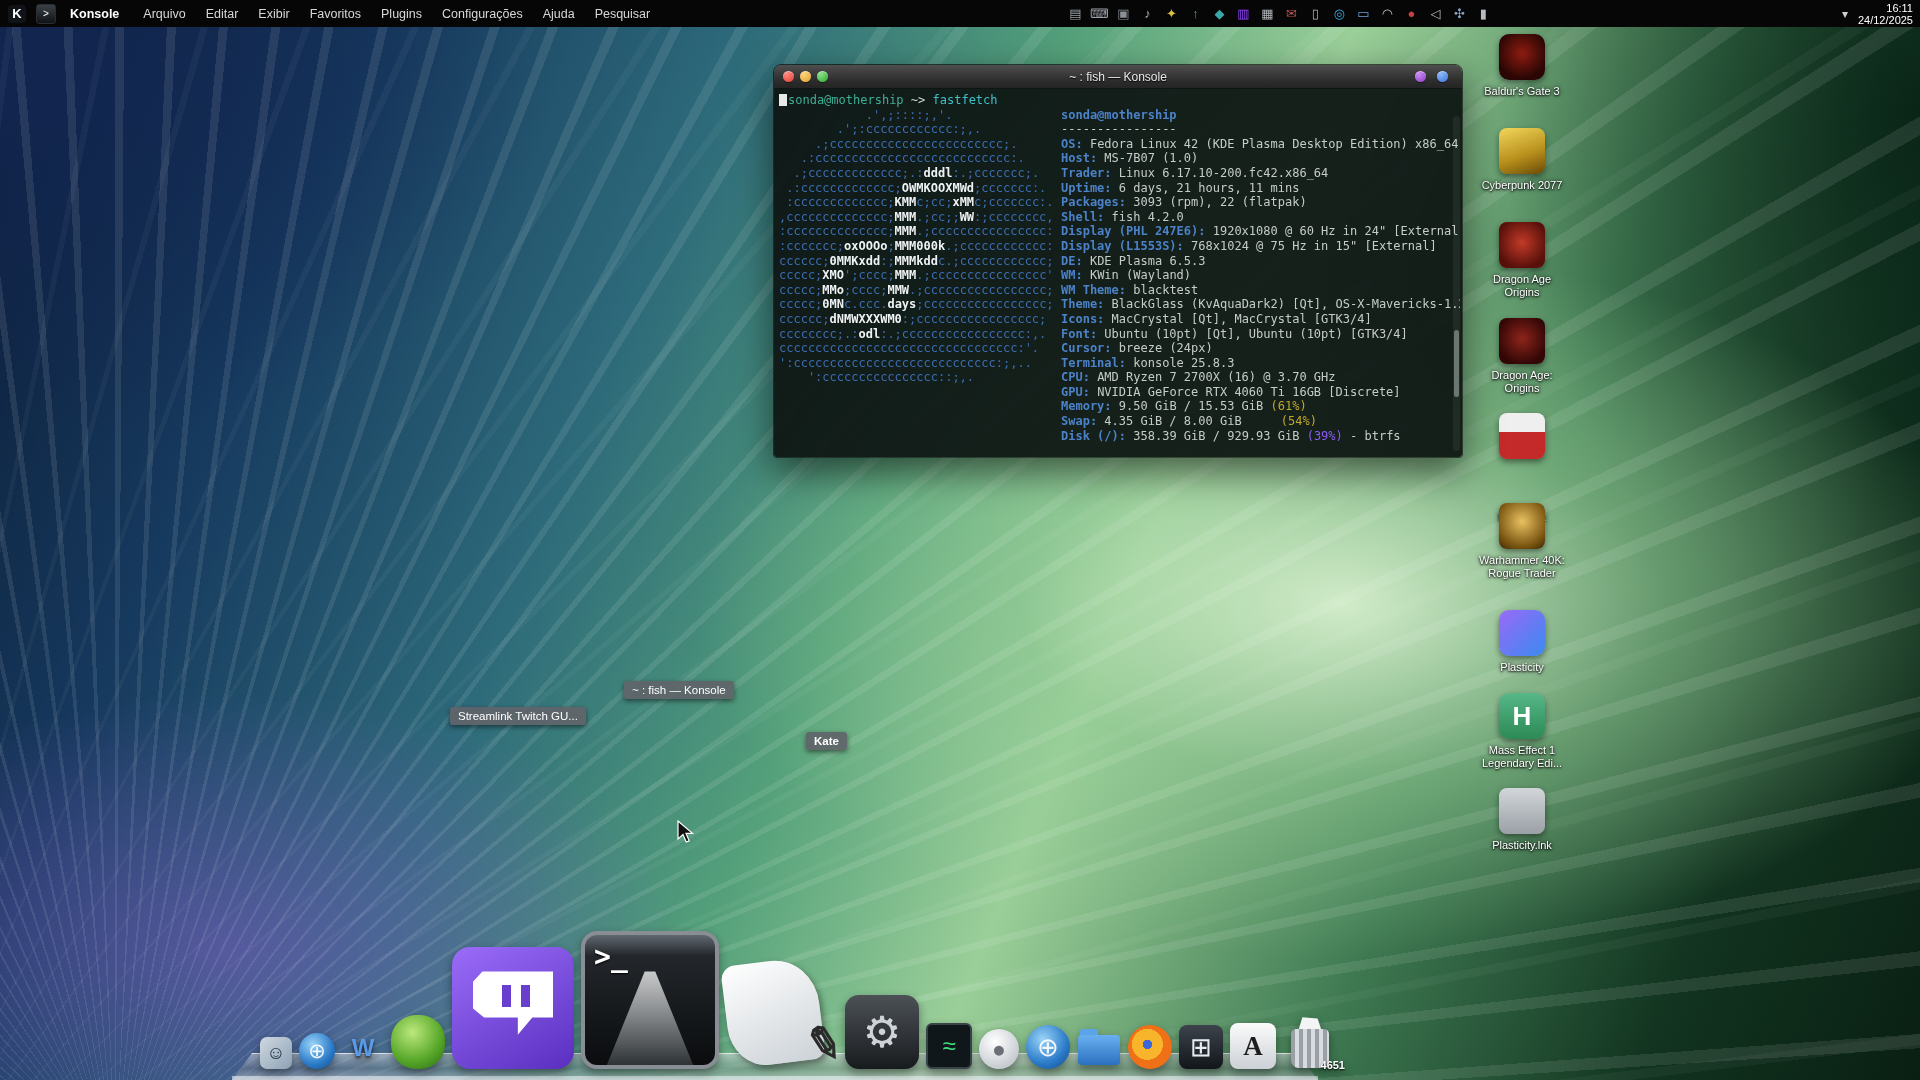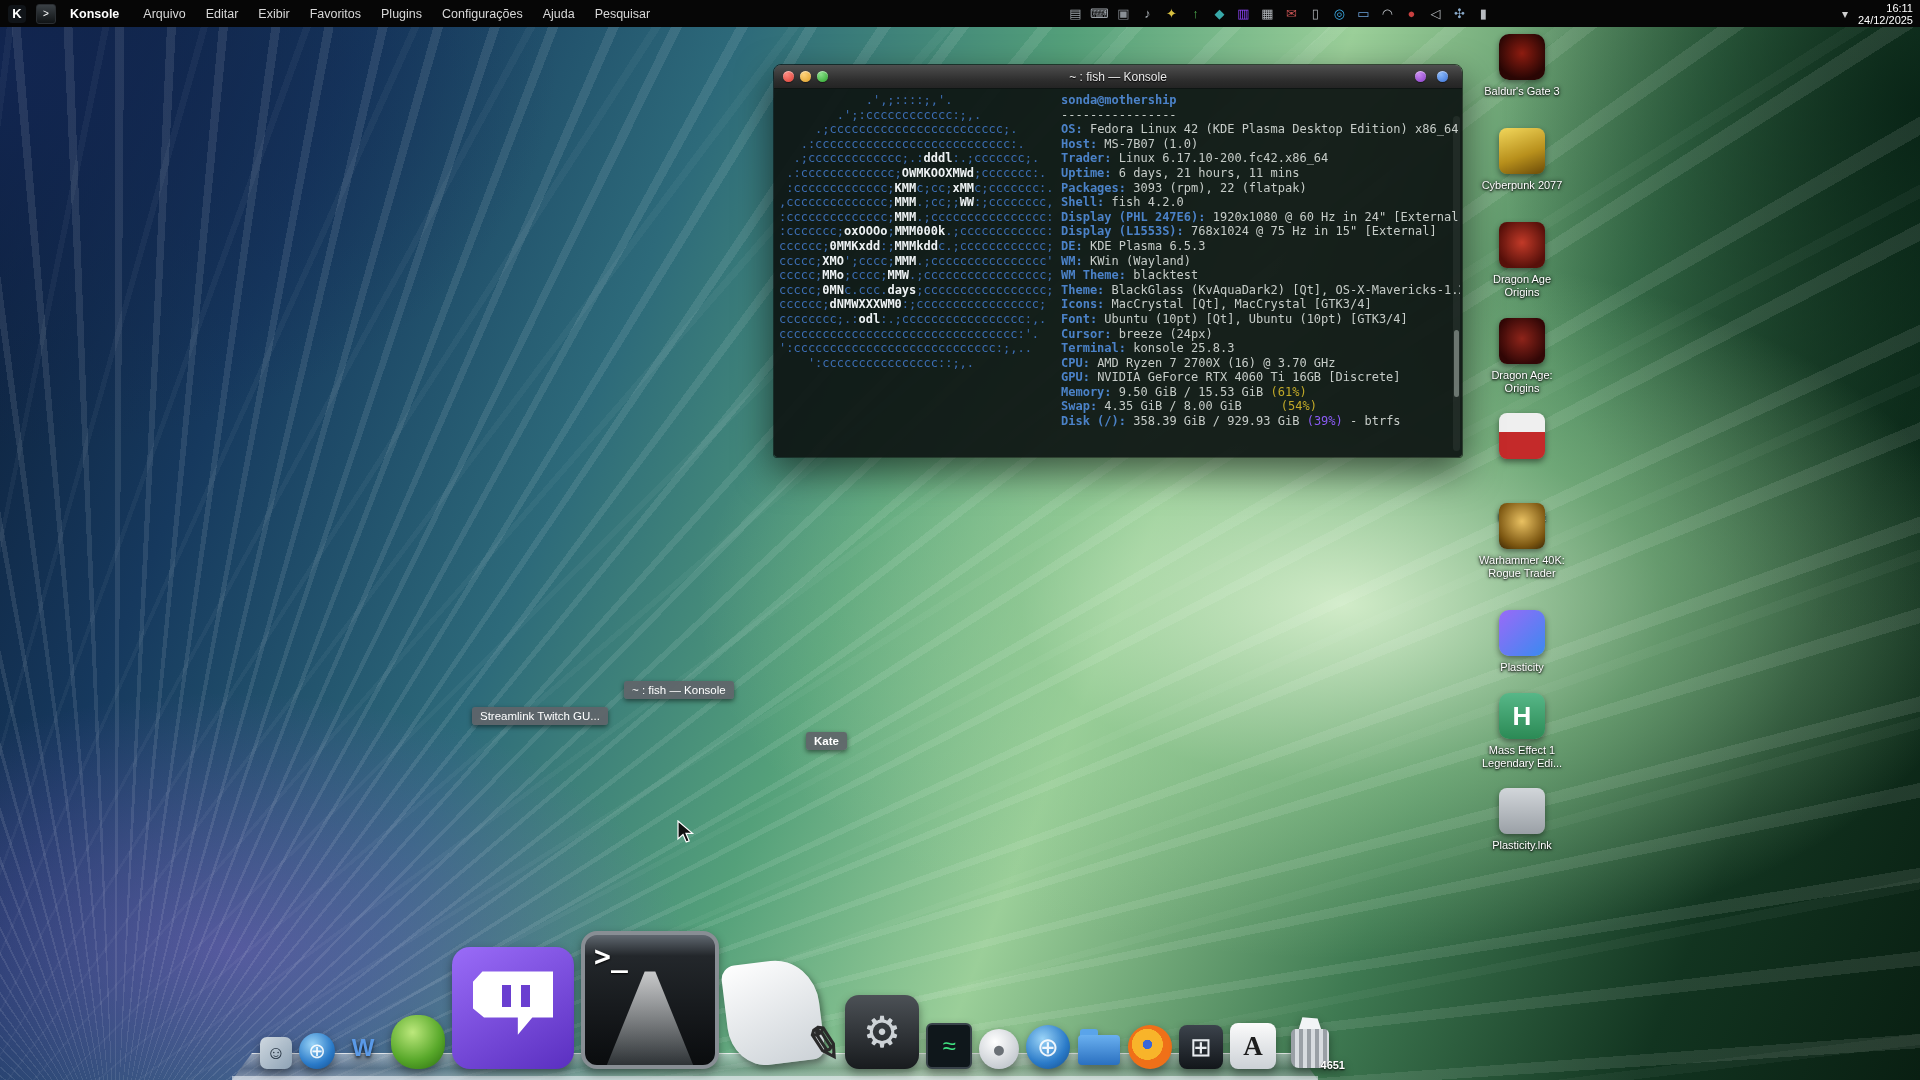--- a/index.html
+++ b/index.html
@@ -231,20 +231,21 @@
   <div class="kwin">
     <div class="titlebar">
       <div class="tb-title">~ : fish — Konsole</div>
       <div class="tb-btn tb-close"></div>
       <div class="tb-btn tb-min"></div>
       <div class="tb-btn tb-max"></div>
       <div class="tb-btn tb-purple"></div>
       <div class="tb-btn tb-blue"></div>
     </div>
     <div class="term">
+      <div class="prompt-line"><span class="cursor-block"></span><span class="p-user">sonda@mothership</span><span class="p-path"> ~&gt;</span> <span class="p-cmd">fastfetch</span></div>
       <div class="fetch-cols">
         <pre class="art">            .',;::::;,'.
         .';:cccccccccccc:;,.
      .;cccccccccccccccccccccccc;.
    .:ccccccccccccccccccccccccccc:.
   .;ccccccccccccc;.:<span class="fw">dddl</span>:.;ccccccc;.
  .:ccccccccccccc;<span class="fw">OWMKOOXMWd</span>;ccccccc:.
  :ccccccccccccc;<span class="fw">KMM</span>c;cc;<span class="fw">xMM</span>c;ccccccc:.
 ,cccccccccccccc;<span class="fw">MMM</span>.;cc;;<span class="fw">WW</span>:;cccccccc,
 :cccccccccccccc;<span class="fw">MMM</span>.;cccccccccccccccc:
@@ -339,20 +340,20 @@
           <span class="dg" style="font-size: 27px;">A</span>
         </div>
         <div class="dock-icon ic-trash" style="width: 54px; height: 54px;">
           <i class="trash-paper"></i>
           <i class="trash-body"></i>
           <div class="dock-badge">4651</div>
         </div>
       </div>
   </div>
 
-  <div class="dock-tooltip" style="left:472px;top:707px;">Streamlink Twitch GU...</div>
+  <div class="dock-tooltip" style="left:450px;top:707px;">Streamlink Twitch GU...</div>
   <div class="dock-tooltip" style="left:624px;top:681px;">~ : fish — Konsole</div>
   <div class="dock-tooltip" style="left:806px;top:732px;font-weight:bold;">Kate</div>
 
   <svg class="mouse-cursor" width="22" height="24" viewBox="0 0 22 24">
     <path d="M2 1 L2 19 L7 14.5 L10.2 22 L13.2 20.8 L10 13.4 L16.5 13.4 Z" fill="#111" stroke="#fff" stroke-width="1.2"></path>
   </svg>
 </div>
 
 </body></html>

